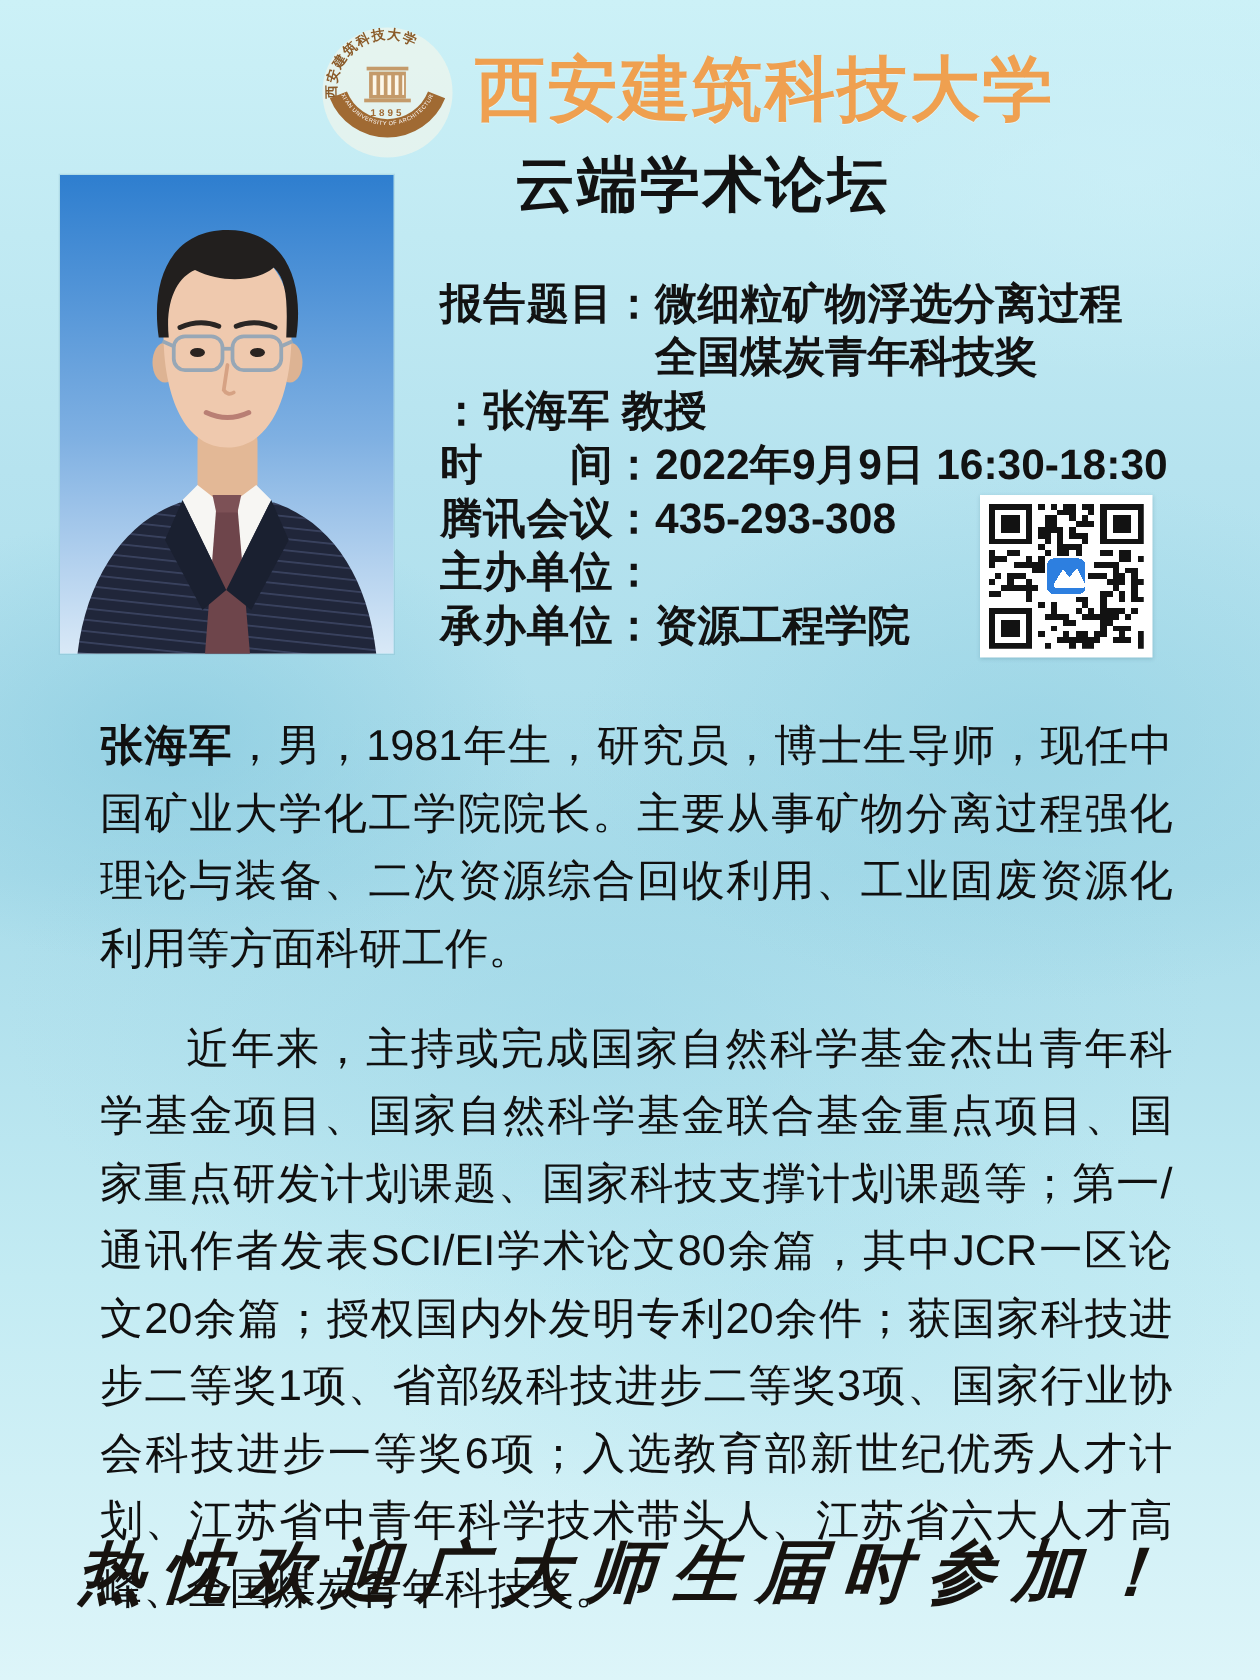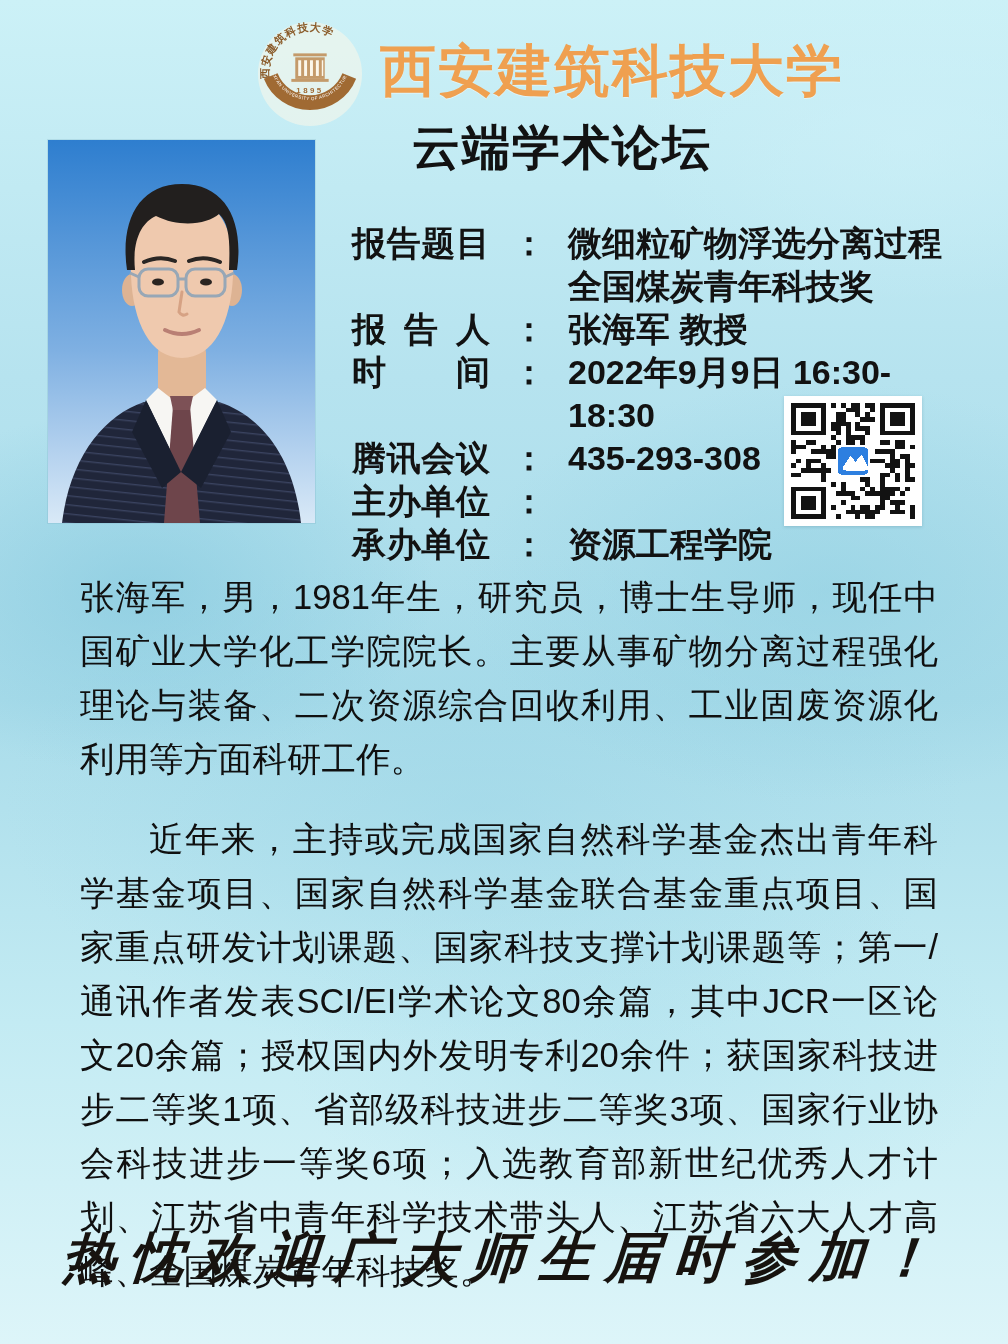--- a/index.html
+++ b/index.html
@@ -32,32 +32,32 @@
   .forum-title{
     left:350px;top:116px;width:424px;
     text-align:center;font-size:48px;font-weight:900;
     color:#121212;letter-spacing:2px;white-space:nowrap;
   }
   
   .photo{left:48px;top:140px;width:267px;height:383px;box-shadow:0 0 0 1px rgba(120,170,190,.25);}
   .photo svg{display:block;width:100%;height:100%;}
   
   .info{left:352px;top:222px;width:620px;}
-  .info-row{display:flex;align-items:flex-start;font-size:34px;font-weight:bold;line-height:43px;color:#121212;gap:22px;}
+  .info-row{display:flex;align-items:flex-start;font-size:34px;font-weight:bold;line-height:43px;color:#121212;}
   .info-label{flex:0 0 138px;text-align:justify;text-align-last:justify;}
   .info-colon{flex:0 0 34px;text-align:center;}
   .info-value{white-space:pre-line;}
   
   .qr{left:784px;top:396px;width:138px;height:130px;background:#ffffff;box-shadow:0 1px 3px rgba(60,110,130,.25);}
   .qr svg{display:block;width:124px;height:116px;margin:7px auto 0 auto;}
   
   .bio{left:80px;top:570px;width:858px;font-size:34.5px;line-height:54px;text-align:justify;color:#101010;}
   .bio p{margin:0;}
   .bio .p2{margin-top:26px;text-indent:2em;}
-  .bio .lead{font-weight:normal;}
+  .bio .lead{font-weight:bold;}
   
   .slogan{
     left:0;top:1222px;width:1008px;text-align:center;
     font-family:"DejaVu Serif","Liberation Serif",serif;
     font-size:54px;font-weight:bold;font-style:italic;
     letter-spacing:14px;color:#17130f;
     transform:skewX(-4deg);
   }
 </style>
 </head>
@@ -155,21 +155,20 @@
   </div>
 
   <div class="abs info">
     <div class="info-row">
       <span class="info-label">报告题目</span>
       <span class="info-colon">：</span>
       <span class="info-value">微细粒矿物浮选分离过程
 全国煤炭青年科技奖</span>
     </div>
     <div class="info-row">
-      <span class="info-label">报告人</span>
       <span class="info-colon">：</span>
       <span class="info-value">张海军 教授</span>
     </div>
     <div class="info-row">
       <span class="info-label">时间</span>
       <span class="info-colon">：</span>
       <span class="info-value">2022年9月9日 16:30-18:30</span>
     </div>
     <div class="info-row">
       <span class="info-label">腾讯会议</span>

